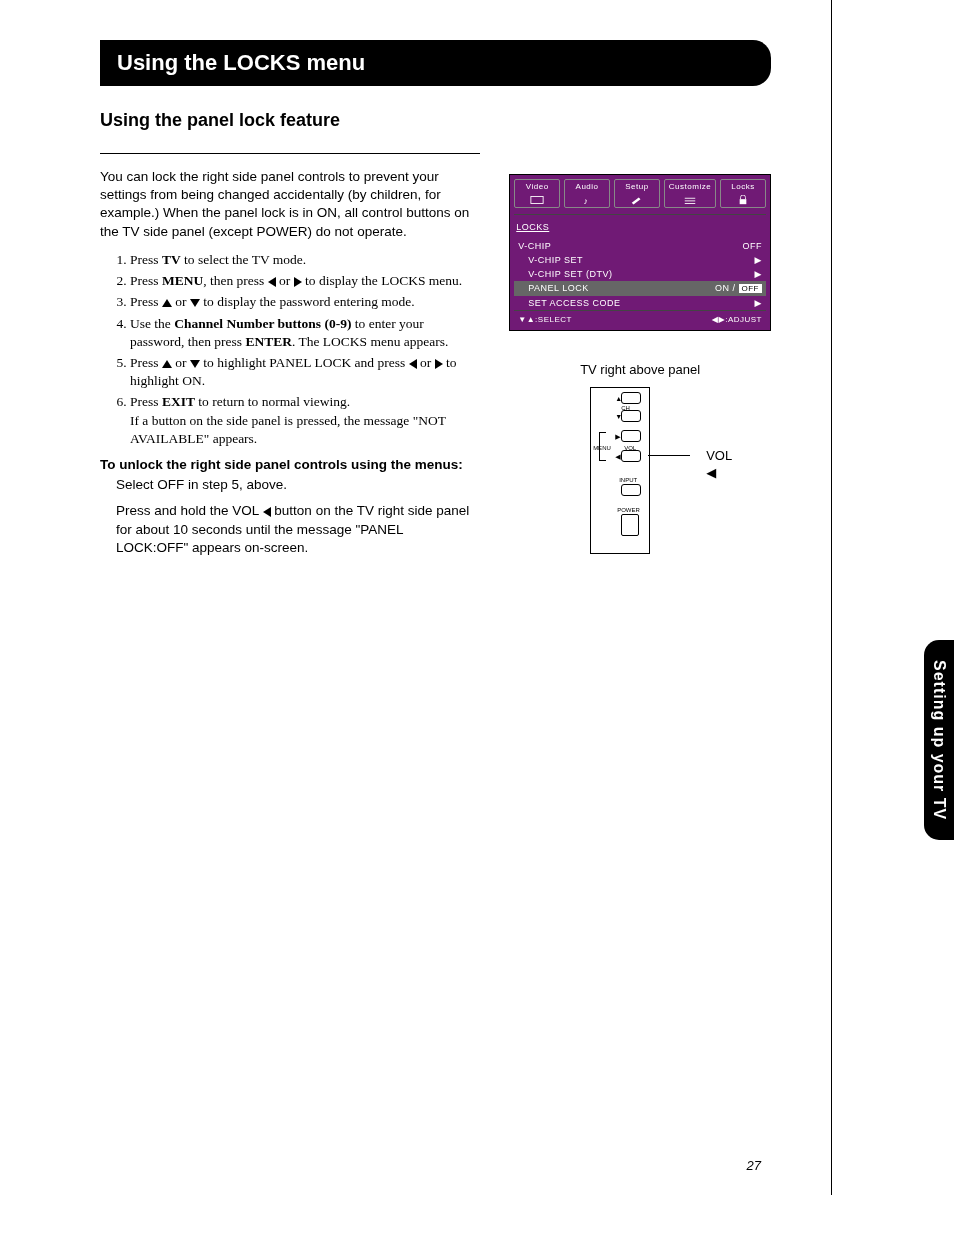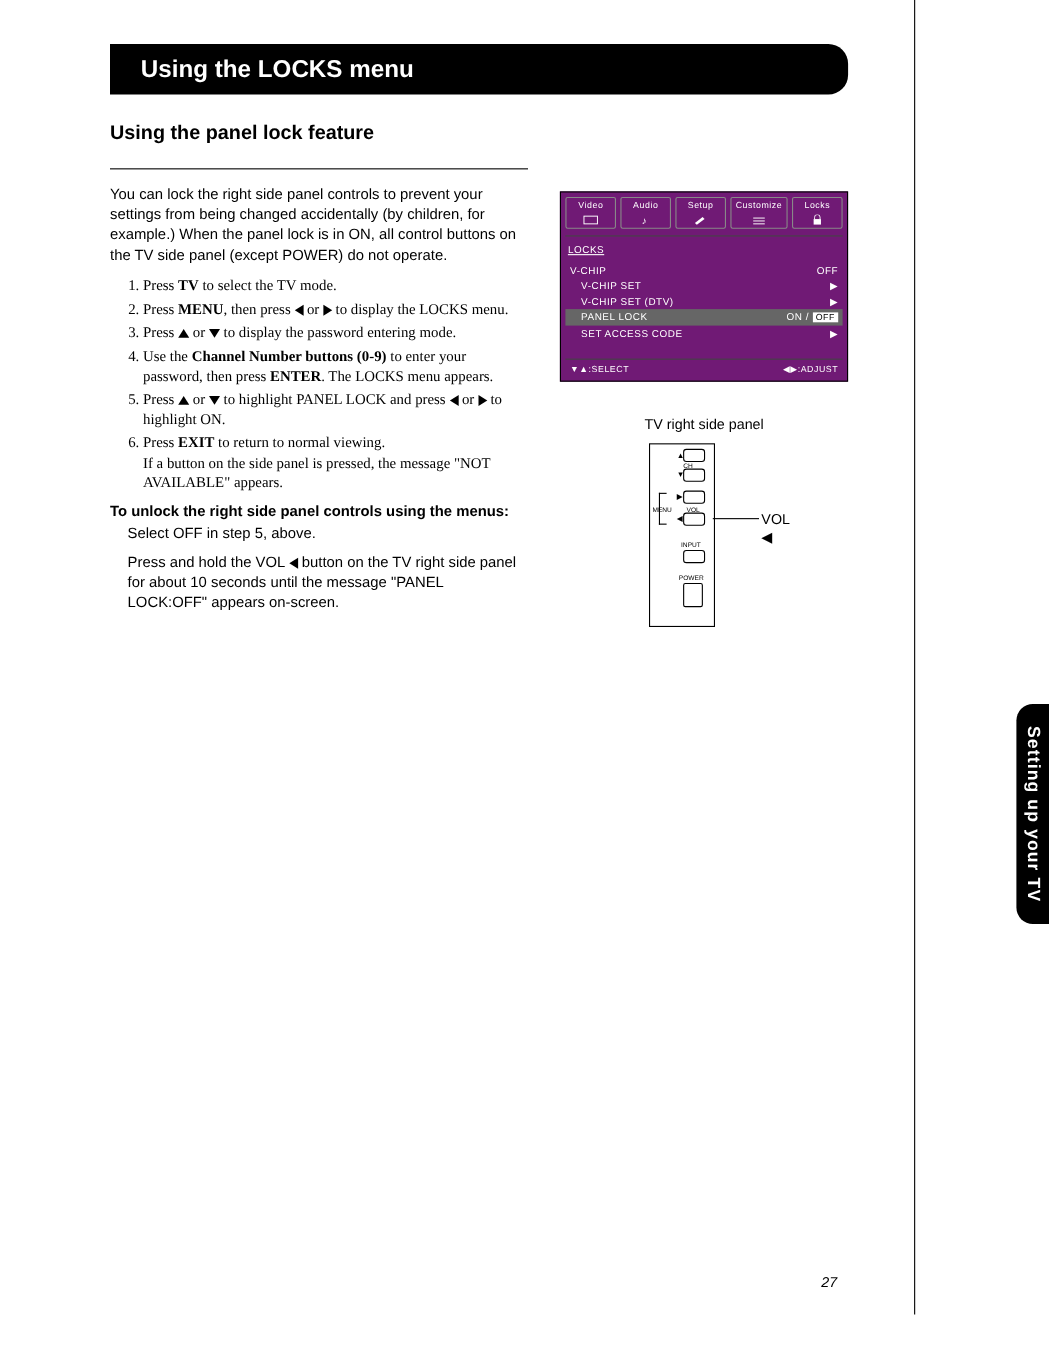--- a/index.html
+++ b/index.html
@@ -20,21 +20,21 @@
     height: 1195px;
     border-right: 1px solid #000;
     box-sizing: border-box;
     width: 832px;
   }
   .header-bar {
     background: #000;
     color: #fff;
     font-size: 22px;
     font-weight: bold;
-    padding: 8px 28px;
+    padding: 8px 17px;
     border-radius: 0 18px 18px 0;
     margin-bottom: 22px;
   }
   .section-title {
     font-size: 18px;
     font-weight: bold;
     border-bottom: 1.5px solid #000;
     padding-bottom: 21px;
     margin-bottom: 14px;
     width: 380px;
@@ -106,21 +106,21 @@
   }
   .osd-row.indent1 { padding-left: 14px; }
   .osd-row.hl { background: #666; }
   .osd-off-box {
     background: #fff; color: #000; padding: 0 3px; font-size:8px;
   }
   .osd-footer {
     display: flex;
     justify-content: space-between;
     border-top: 1px solid #444;
-    margin-top: 16px;
+    margin-top: 0;
     padding: 4px 4px 0 4px;
     font-size: 8px;
   }
 
   .panel-caption {
     text-align: center;
     margin: 30px 0 8px 0;
     font-size: 13px;
   }
   .panel-diagram {
@@ -285,21 +285,21 @@
           <span>SET ACCESS CODE</span>
             <span>▶</span>
         </div>
 
         <div class="osd-footer">
           <span>▼▲:SELECT</span>
           <span>◀▶:ADJUST</span>
         </div>
       </div>
 
-      <div class="panel-caption">TV right side panel</div>
+      <div class="panel-caption">TV right above panel</div>
       <div class="panel-diagram">
         <div class="panel-box">
 
           <div style="position:absolute;left:24px;top:6px;font-size:7px;">▲</div>
           <div class="pbutton btn-wide" style="left:30px;top:4px;"></div>
           <div style="position:absolute;left:30px;top:16px;font-size:6px;">CH</div>
           <div style="position:absolute;left:24px;top:24px;font-size:7px;">▼</div>
           <div class="pbutton btn-wide" style="left:30px;top:22px;"></div>
 
           <div style="position:absolute;left:8px;top:44px;width:6px;height:14px;border-top:1px solid #000;border-left:1px solid #000;"></div>
@@ -311,21 +311,21 @@
           <div style="position:absolute;left:24px;top:64px;font-size:7px;">◀</div>
           <div class="pbutton btn-wide" style="left:30px;top:62px;"></div>
 
           <div style="position:absolute;left:28px;top:88px;font-size:6px;">INPUT</div>
           <div class="pbutton btn-wide" style="left:30px;top:96px;"></div>
 
           <div style="position:absolute;left:26px;top:118px;font-size:6px;">POWER</div>
           <div class="pbutton" style="left:30px;top:126px;width:16px;height:20px;border-radius:2px;"></div>
         </div>
         <div class="callout-line" style="left:98px;top:68px;width:42px;"></div>
-        <div class="callout-label" style="left:142px;top:60px;">VOL ◀</div>
+        <div class="callout-label" style="left:156px;top:60px;">VOL ◀</div>
       </div>
     </div>
   </div>
 
   <div class="page-num">27</div>
 </div>
 
 <div class="side-tab">
   <span>Setting up your TV</span>
 </div>

